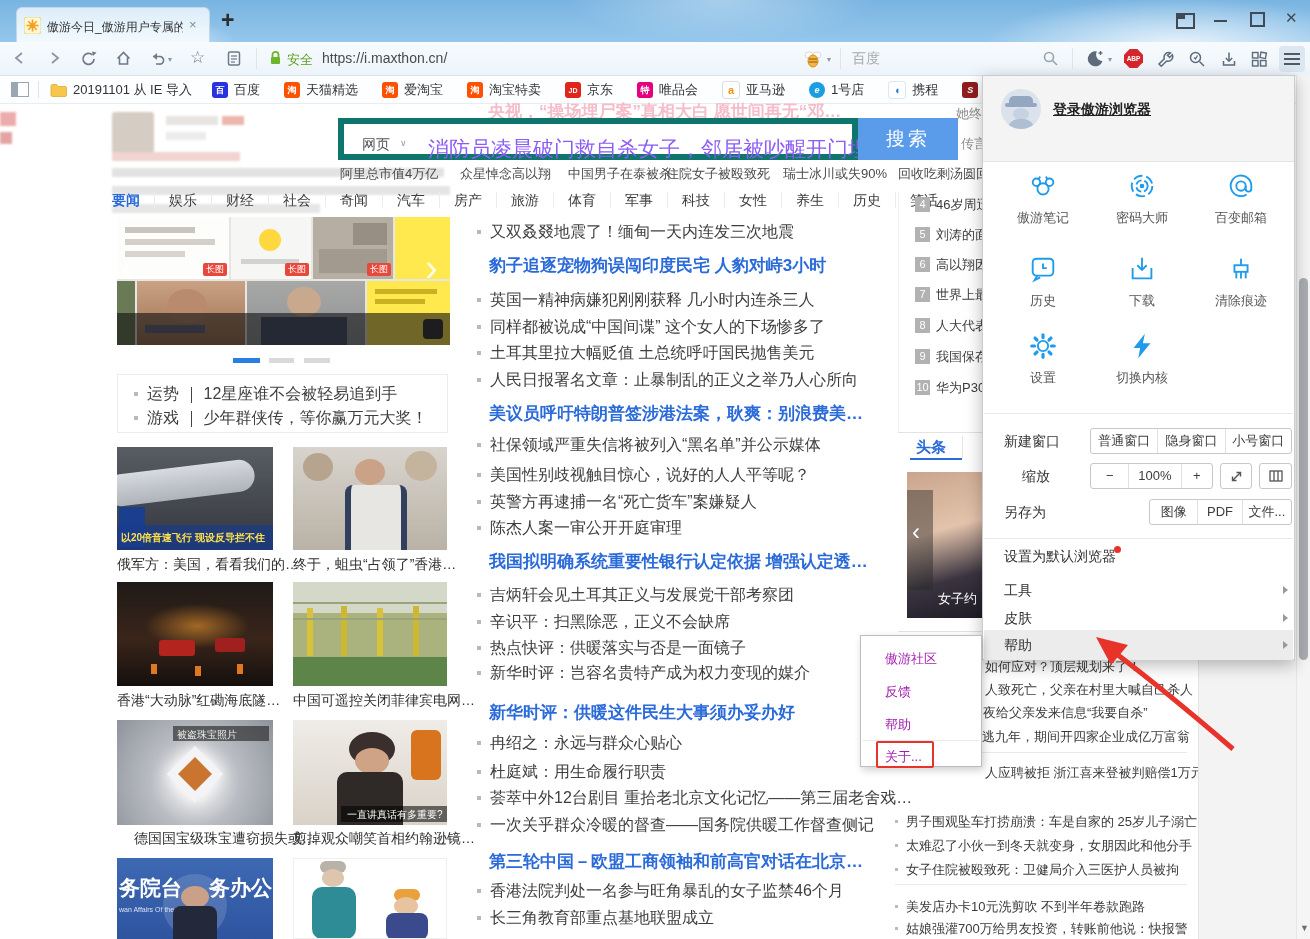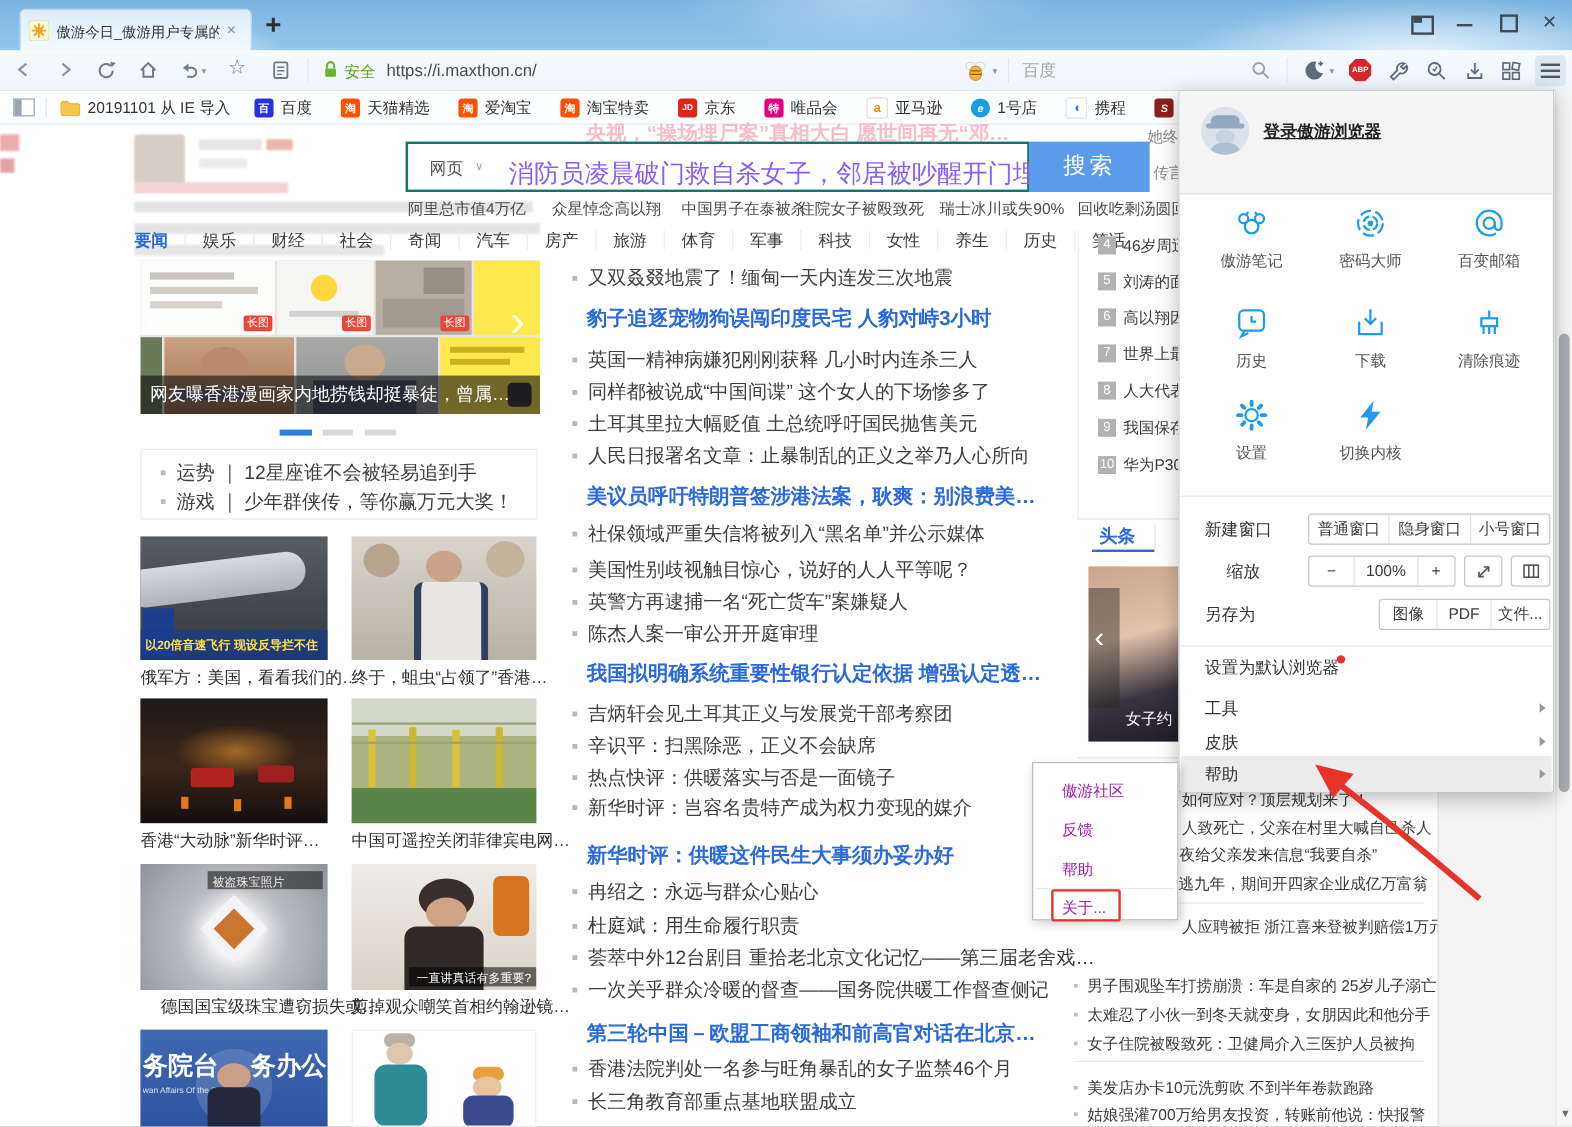--- a/index.html
+++ b/index.html
@@ -273,21 +273,21 @@
     <span class="a" style="left:166px;top:12px;width:52px;height:9px;background:#d4cfc9"></span>
     <span class="a" style="left:222px;top:12px;width:22px;height:9px;background:#e07b6a"></span>
     <span class="a" style="left:166px;top:28px;width:40px;height:8px;background:#dddddd"></span>
     <span class="a" style="left:112px;top:48px;width:128px;height:9px;background:#e7b0ac"></span>
     <span class="a" style="left:112px;top:64px;width:332px;height:9px;background:#cccccc"></span>
     <span class="a" style="left:112px;top:82px;width:338px;height:9px;background:#cfcfcf"></span>
     <span class="a" style="left:112px;top:100px;width:208px;height:9px;background:#d2d2d2"></span>
   </div>
   <span class="a nw" style="left:488px;top:100px;font-size:17px;font-weight:bold;color:#f5bcc9">央视，“操场埋尸案”真相大白 愿世间再无“邓…</span>
 
-  <div class="a" style="left:338px;top:118px;width:520px;height:42px;background:#fff;border:2px solid #0f766e;box-sizing:border-box">
+  <div class="a" style="left:338px;top:118px;width:520px;height:42px;background:#fff;border:6px solid #0f766e;box-sizing:border-box">
     <span class="a nw" style="left:18px;top:12px;font-size:14px;color:#555">网页</span>
     <span class="a" style="left:56px;top:14px;font-size:9px;color:#9a9a9a">∨</span>
     <span class="a nw" style="left:84px;top:11px;font-size:21px;color:#8b5cf6">消防员凌晨破门救自杀女子，邻居被吵醒开门埋怨</span>
   </div>
   <div class="a" style="left:858px;top:118px;width:100px;height:42px;background:#5a9cea;color:#fff;font-size:19px;letter-spacing:3px;text-align:center;line-height:42px;cursor:pointer">搜索</div>
 
   <span class="a hotword nw" style="left:340px;top:165px">阿里总市值4万亿</span>
   <span class="a hotword nw" style="left:460px;top:165px">众星悼念高以翔</span>
   <span class="a hotword nw" style="left:568px;top:165px">中国男子在泰被杀</span>
   <span class="a hotword nw" style="left:666px;top:165px">住院女子被殴致死</span>
@@ -339,21 +339,20 @@
     <span class="a" style="left:130px;top:64px;width:118px;height:64px;background:linear-gradient(180deg,#a8a8a6,#8e9296)">
         <span class="a" style="left:40px;top:6px;width:34px;height:30px;border-radius:50%;background:#c9a98e"></span>
         <span class="a" style="left:14px;top:36px;width:86px;height:28px;background:#45506b"></span>
       </span>
     <span class="a" style="left:250px;top:64px;width:83px;height:64px;background:#ffe94e">
         <span class="a" style="left:56px;top:38px;width:20px;height:20px;border-radius:4px;background:#33343a"></span>
         <span class="a" style="left:8px;top:8px;width:62px;height:5px;background:#c9b121"></span>
         <span class="a" style="left:8px;top:18px;width:50px;height:5px;background:#c9b121"></span>
       </span>
     <span class="a" style="left:0;top:96px;width:333px;height:32px;background:rgba(15,15,15,.6)"></span>
-    <span class="a nw" style="left:8px;top:102px;font-size:15px;color:#fff;max-width:320px;overflow:hidden">网友曝香港漫画家内地捞钱却挺暴徒，曾属…</span>
     <span class="a" style="left:4px;top:30px;font-size:38px;color:rgba(255,255,255,.85)">‹</span>
     <span class="a" style="left:308px;top:30px;font-size:38px;color:rgba(255,255,255,.85)">›</span>
   </div>
 
   <span class="a" style="left:233px;top:358px;width:27px;height:5px;background:#2a7de1"></span>
   <span class="a" style="left:269px;top:358px;width:25px;height:5px;background:#d9d9d9"></span>
   <span class="a" style="left:304px;top:358px;width:26px;height:5px;background:#d9d9d9"></span>
 
   <div class="a" style="left:117px;top:374px;width:331px;height:59px;border:1px solid #ececec;box-sizing:border-box;background:#fff">
     <span class="a ni nw" style="left:16px;top:9px">运势 ｜ 12星座谁不会被轻易追到手</span>
@@ -414,21 +413,21 @@
     <span class="a" style="left:26px;top:2px;width:26px;height:12px;border-radius:6px;background:#b8b2a8"></span>
     <span class="a" style="left:28px;top:10px;width:22px;height:18px;border-radius:50%;background:#ddc5ae"></span>
     <span class="a" style="left:18px;top:28px;width:44px;height:52px;border-radius:10px;background:#2e8c96"></span>
     <span class="a" style="left:100px;top:30px;width:26px;height:12px;border-radius:6px;background:#e8a13c"></span>
     <span class="a" style="left:100px;top:38px;width:24px;height:18px;border-radius:50%;background:#e8c3a0"></span>
     <span class="a" style="left:92px;top:54px;width:42px;height:27px;border-radius:8px;background:#3a4a8c"></span>
   </div>
 
   <span class="a cap" style="left:117px;top:556px">俄军方：美国，看看我们的…</span>
   <span class="a cap" style="left:293px;top:556px">终于，蛆虫“占领了”香港…</span>
-  <span class="a cap" style="left:117px;top:692px">香港“大动脉”新华时评…</span>
+  <span class="a cap" style="left:117px;top:692px">香港“大动脉”红磡海底隧…</span>
   <span class="a cap" style="left:293px;top:692px">中国可遥控关闭菲律宾电网…</span>
   <span class="a cap" style="left:134px;top:830px">德国国宝级珠宝遭窃损失或…</span>
   <span class="a cap" style="left:293px;top:830px">剪掉观众嘲笑首相约翰逊镜…</span>
 
   <div class="a ni" style="top:222px">又双叒叕地震了！缅甸一天内连发三次地震</div>
   <div class="a nh" style="top:254px">豹子追逐宠物狗误闯印度民宅 人豹对峙3小时</div>
   <div class="a ni" style="top:290px">英国一精神病嫌犯刚刚获释 几小时内连杀三人</div>
   <div class="a ni" style="top:343px">土耳其里拉大幅贬值 土总统呼吁国民抛售美元</div>
   <div class="a ni" style="top:317px">同样都被说成“中国间谍” 这个女人的下场惨多了</div>
   <div class="a ni" style="top:370px">人民日报署名文章：止暴制乱的正义之举乃人心所向</div>

